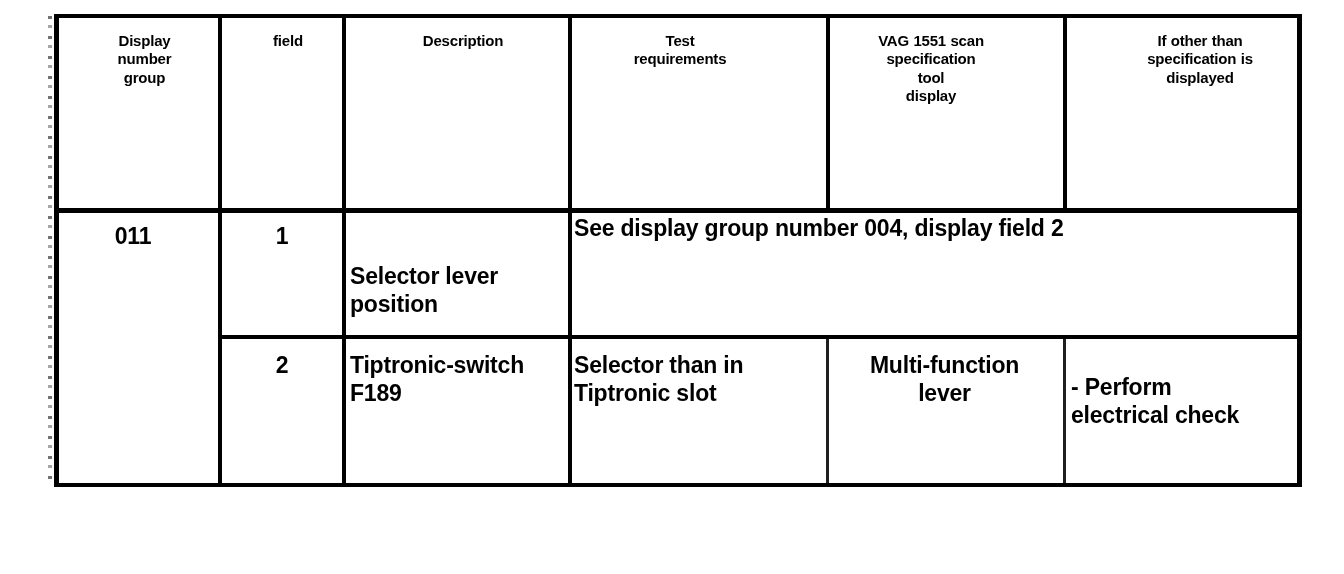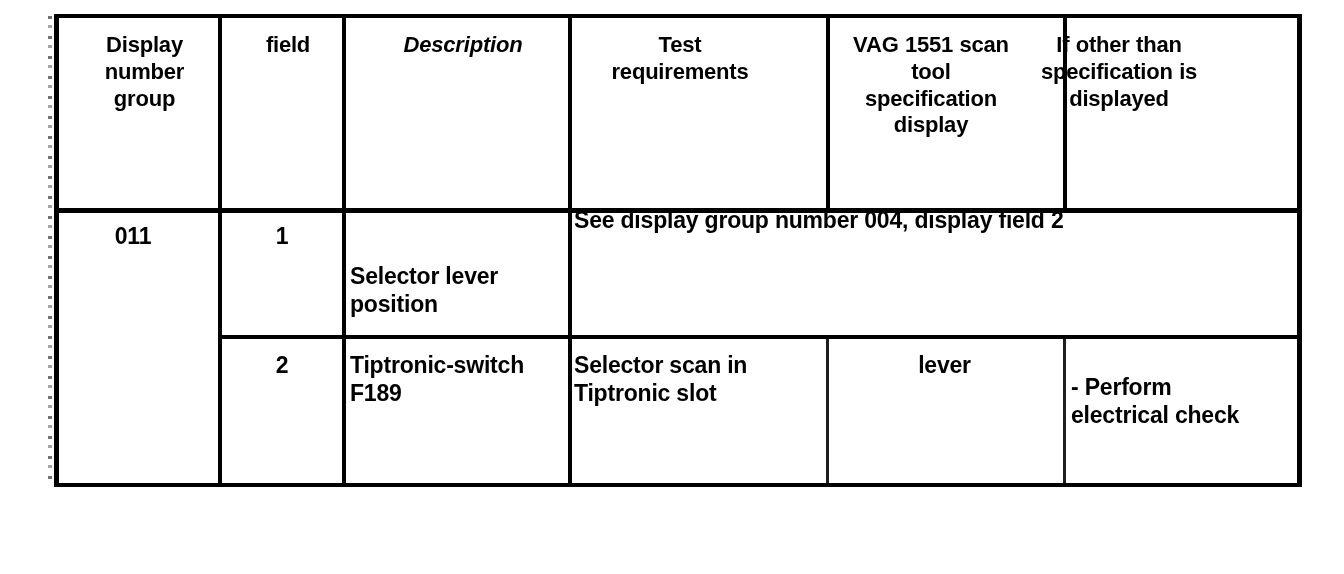--- a/index.html
+++ b/index.html
@@ -71,43 +71,43 @@
     position: absolute;
     box-sizing: border-box;
     color: #000000;
     font-weight: bold;
     line-height: 1.22;
   }
   .cell.center { text-align: center; }
   .cell.left   { text-align: left; }
 
   .head-cell {
-    font-size: 22px;
+    font-size: 15px;
     letter-spacing: -0.2px;
     word-spacing: 0.5px;
     padding-left: 12px;
   }
   .body-cell {
     font-size: 23px;
     letter-spacing: -0.2px;
   }
 
   
   .hc1 { left: 5px;    top: 18px; width: 159px; }
   .hc2 { left: 168px;  top: 18px; width: 120px; }
-  .hc3 { left: 292px;  top: 18px; width: 222px; font-style: italic; }
+  .hc3 { left: 292px;  top: 18px; width: 222px; }
   .hc4 { left: 493px;  top: 18px; width: 254px; }
   .hc5 { left: 776px;  top: 18px; width: 190px; }
-  .hc6 { left: 961px; top: 18px; width: 196px; }
+  .hc6 { left: 1042px; top: 18px; width: 196px; }
 
   
   .r1c1 { left: 5px;   top: 208px; width: 148px; }
   .r1c2 { left: 168px; top: 208px; width: 120px; }
   .r1c3 { left: 296px; top: 208px; width: 214px; margin-top: 40px; }
-  .r1c4 { left: 520px; top: 192px; width: 716px; }
+  .r1c4 { left: 520px; top: 200px; width: 716px; }
 
   
   .r2c2 { left: 168px;  top: 337px; width: 120px; }
   .r2c3 { left: 296px;  top: 337px; width: 214px; }
   .r2c4 { left: 520px;  top: 337px; width: 248px; }
   .r2c5 { left: 776px;  top: 337px; width: 229px; }
   .r2c6 { left: 1017px; top: 359px; width: 222px; }
 
   
   .speckle {
@@ -168,22 +168,22 @@
       <div>Description</div>
     </div>
 
     <div class="cell head-cell center hc4">
       <div>Test</div>
       <div>requirements</div>
     </div>
 
     <div class="cell head-cell center hc5">
       <div>VAG 1551 scan</div>
+      <div>specification</div>
       <div>tool</div>
-      <div>specification</div>
       <div>display</div>
     </div>
 
     <div class="cell head-cell center hc6">
       <div>If other than</div>
       <div>specification is</div>
       <div>displayed</div>
     </div>
 
     <div class="cell body-cell center r1c1">
@@ -206,25 +206,26 @@
     <div class="cell body-cell center r2c2">
       <div>2</div>
     </div>
 
     <div class="cell body-cell left r2c3">
       <div>Tiptronic-switch</div>
       <div>F189</div>
     </div>
 
     <div class="cell body-cell left r2c4">
-      <div>Selector scan in</div>
+      <div>Selector than in</div>
       <div>Tiptronic slot</div>
     </div>
 
     <div class="cell body-cell center r2c5">
+      <div>Multi-function</div>
       <div>lever</div>
     </div>
 
     <div class="cell body-cell left r2c6">
       <div>- Perform</div>
       <div>electrical check</div>
     </div>
 
   </div>
 </div>

